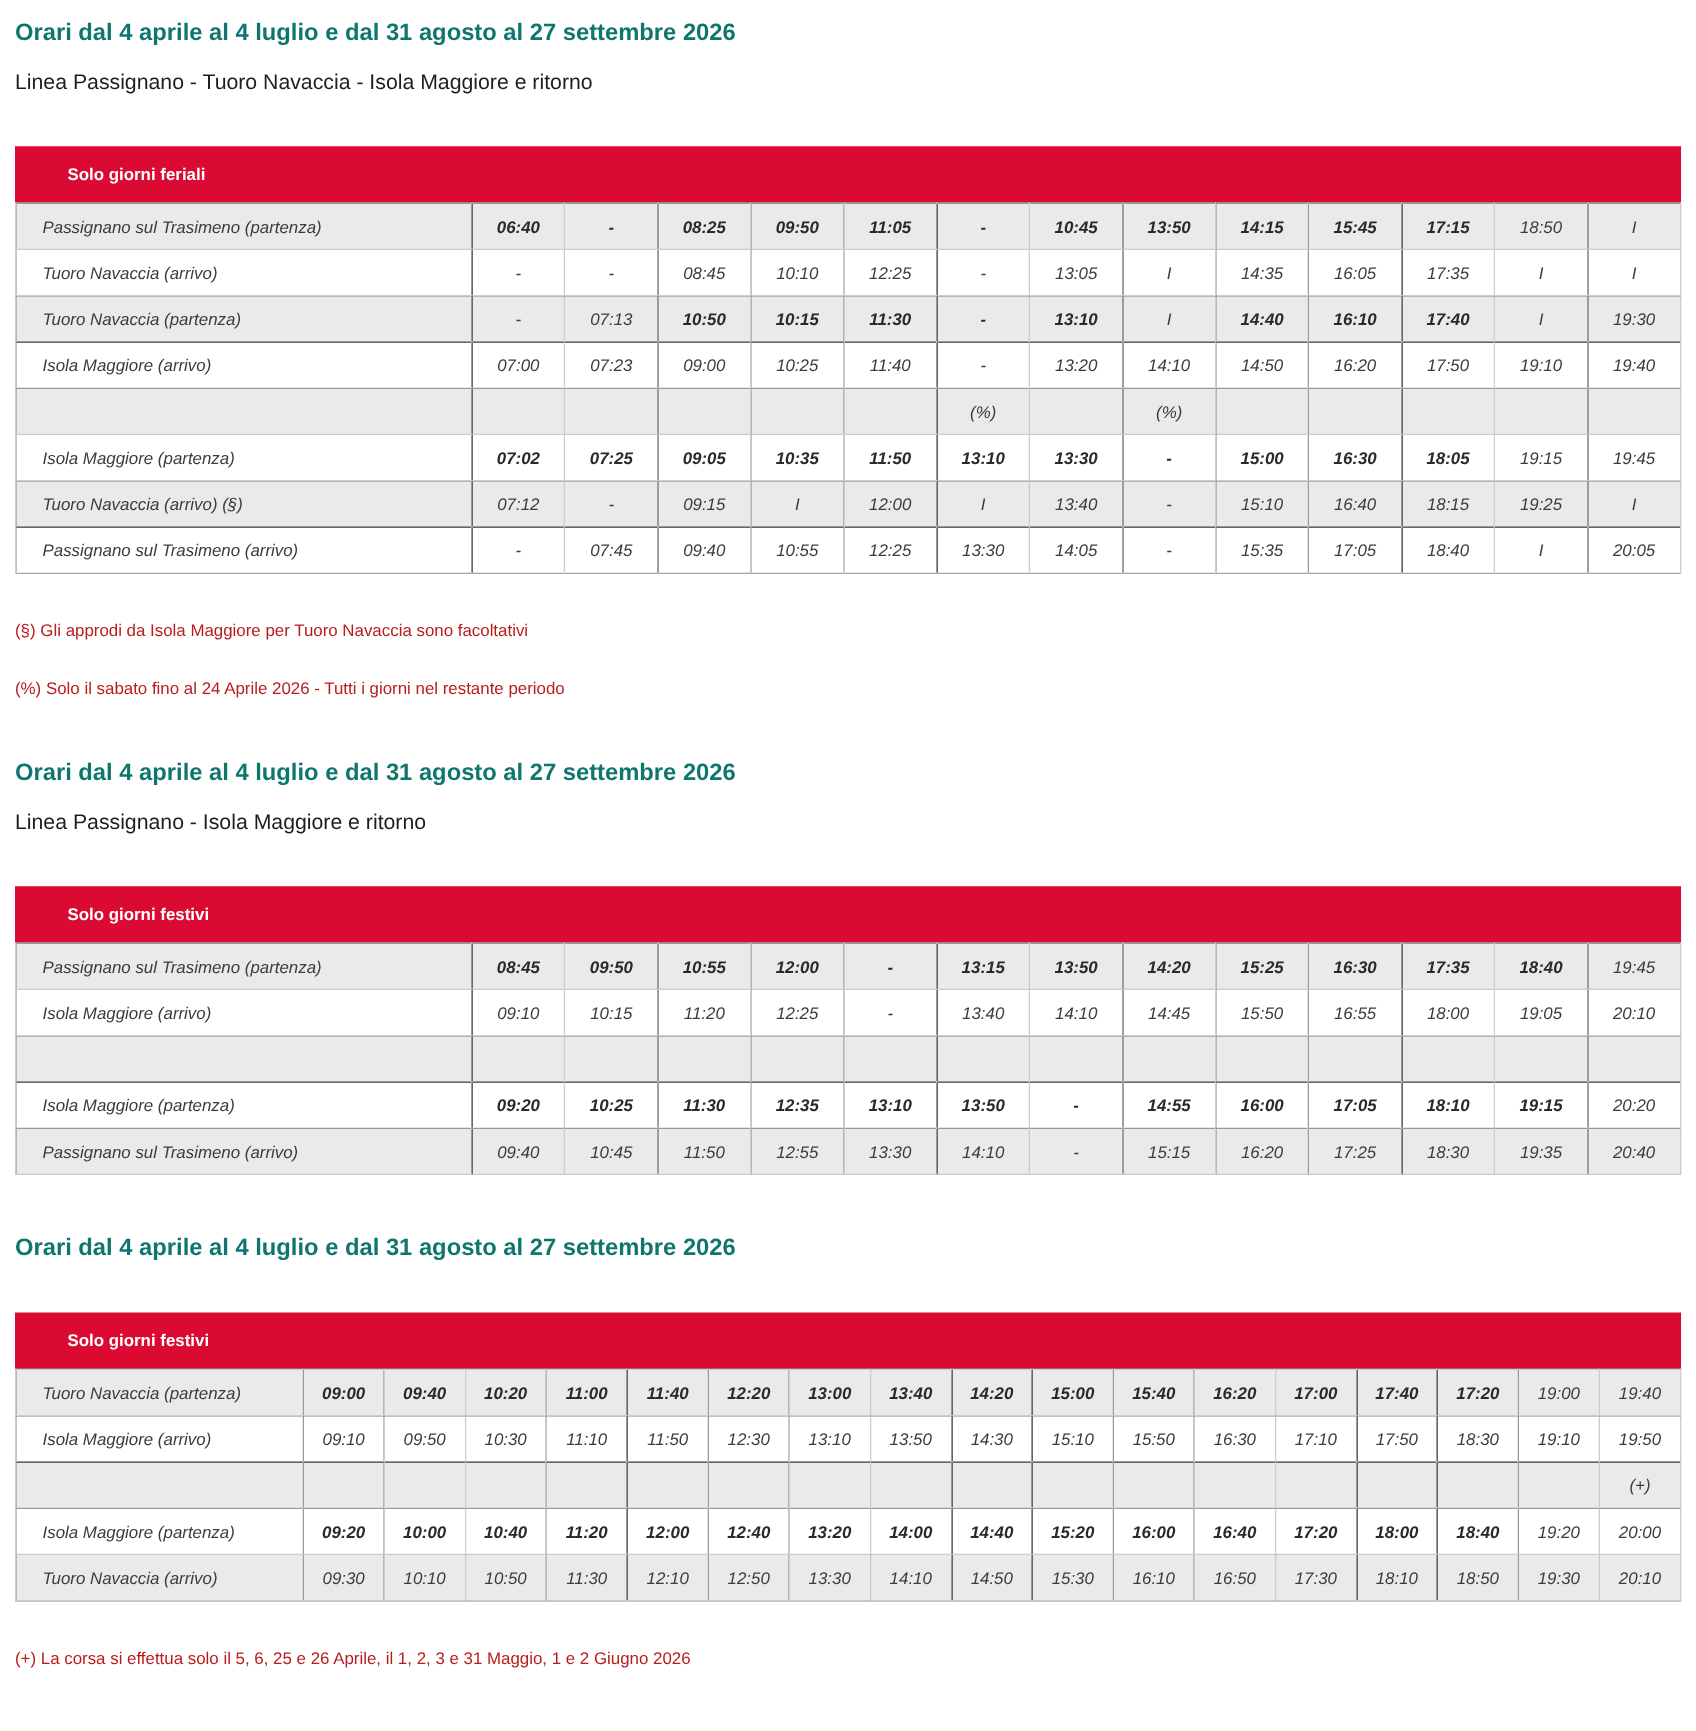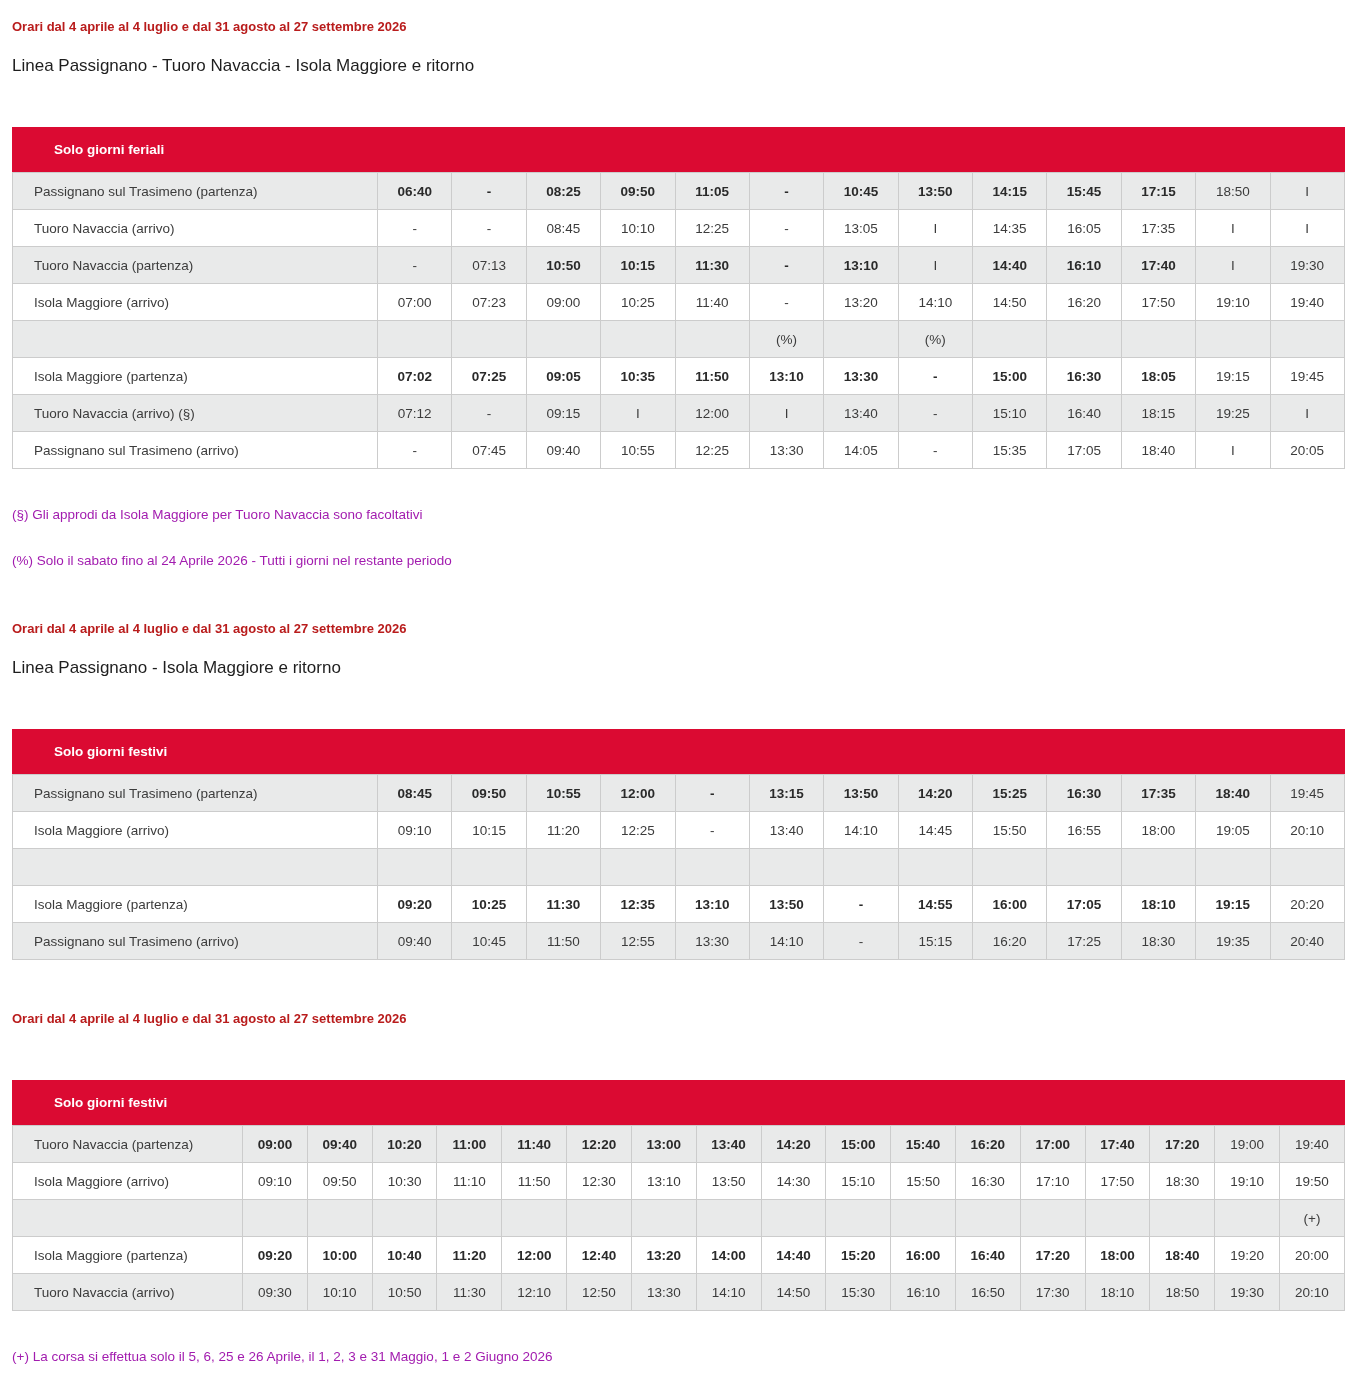--- a/index.html
+++ b/index.html
@@ -3,55 +3,55 @@
 <meta charset="utf-8">
 <style>
   html,body { margin:0; padding:0; background:#ffffff; }
   body {
     font-family: "Liberation Sans", sans-serif;
     color:#3c3c3c;
     margin:8px 12px 30px 12px;
     width:1333px;
   }
   .section-title {
-    font-size:13px; font-weight:bold; color:#b91c1c;
+    font-size:19px; font-weight:bold; color:#0f766e;
     margin:48px 0 0 0; line-height:22px;
   }
   .first .section-title { margin-top:8px; }
   .section-subtitle {
     font-size:17px; font-weight:normal; color:#1e1e1e;
     margin:17px 0 0 0; line-height:22px;
   }
-  .tt-wrap { margin-top:50px; width:1333px; }
+  .tt-wrap { margin-top:40px; width:1333px; }
   .band {
     background:#DB0A32; color:#ffffff;
     font-size:13.5px; font-weight:bold;
     height:45px; display:flex; align-items:center;
     padding-left:42px; box-sizing:border-box;
   }
   table.timetable {
     border-collapse:collapse; table-layout:fixed;
-    width:100%; background:#000000;
+    width:100%; background:#000000;font-style:italic;
   }
   table.timetable td {
     border:1px solid #cccccc;
     height:36px; text-align:center;
     font-size:13.5px; color:#3c3c3c;
     padding:0 2px; overflow:hidden;
   }
   table.timetable td.label {
     text-align:left; padding-left:21px; white-space:nowrap;
   }
   table.timetable tbody tr:nth-child(odd)  { background:#E9EAEA; }
   table.timetable tbody tr:nth-child(even) { background:#ffffff; }
   table.timetable td.b { font-weight:bold; color:#2a2a2a; }
   table.wide-label   col.labelcol { width:365px; }
   table.narrow-label col.labelcol { width:230px; }
   .footnote {
-    font-size:13.5px; color:#a21caf;
+    font-size:13.5px; color:#b91c1c;
     margin:37px 0 0 0; line-height:18px;
   }
   .footnote.fn2 { margin-top:28px; }
 </style>
 </head>
 <body>
 
 <div class="section first">
   <div class="section-title">Orari dal 4 aprile al 4 luglio e dal 31 agosto al 27 settembre 2026</div>
   <div class="section-subtitle">Linea Passignano - Tuoro Navaccia - Isola Maggiore e ritorno</div>

